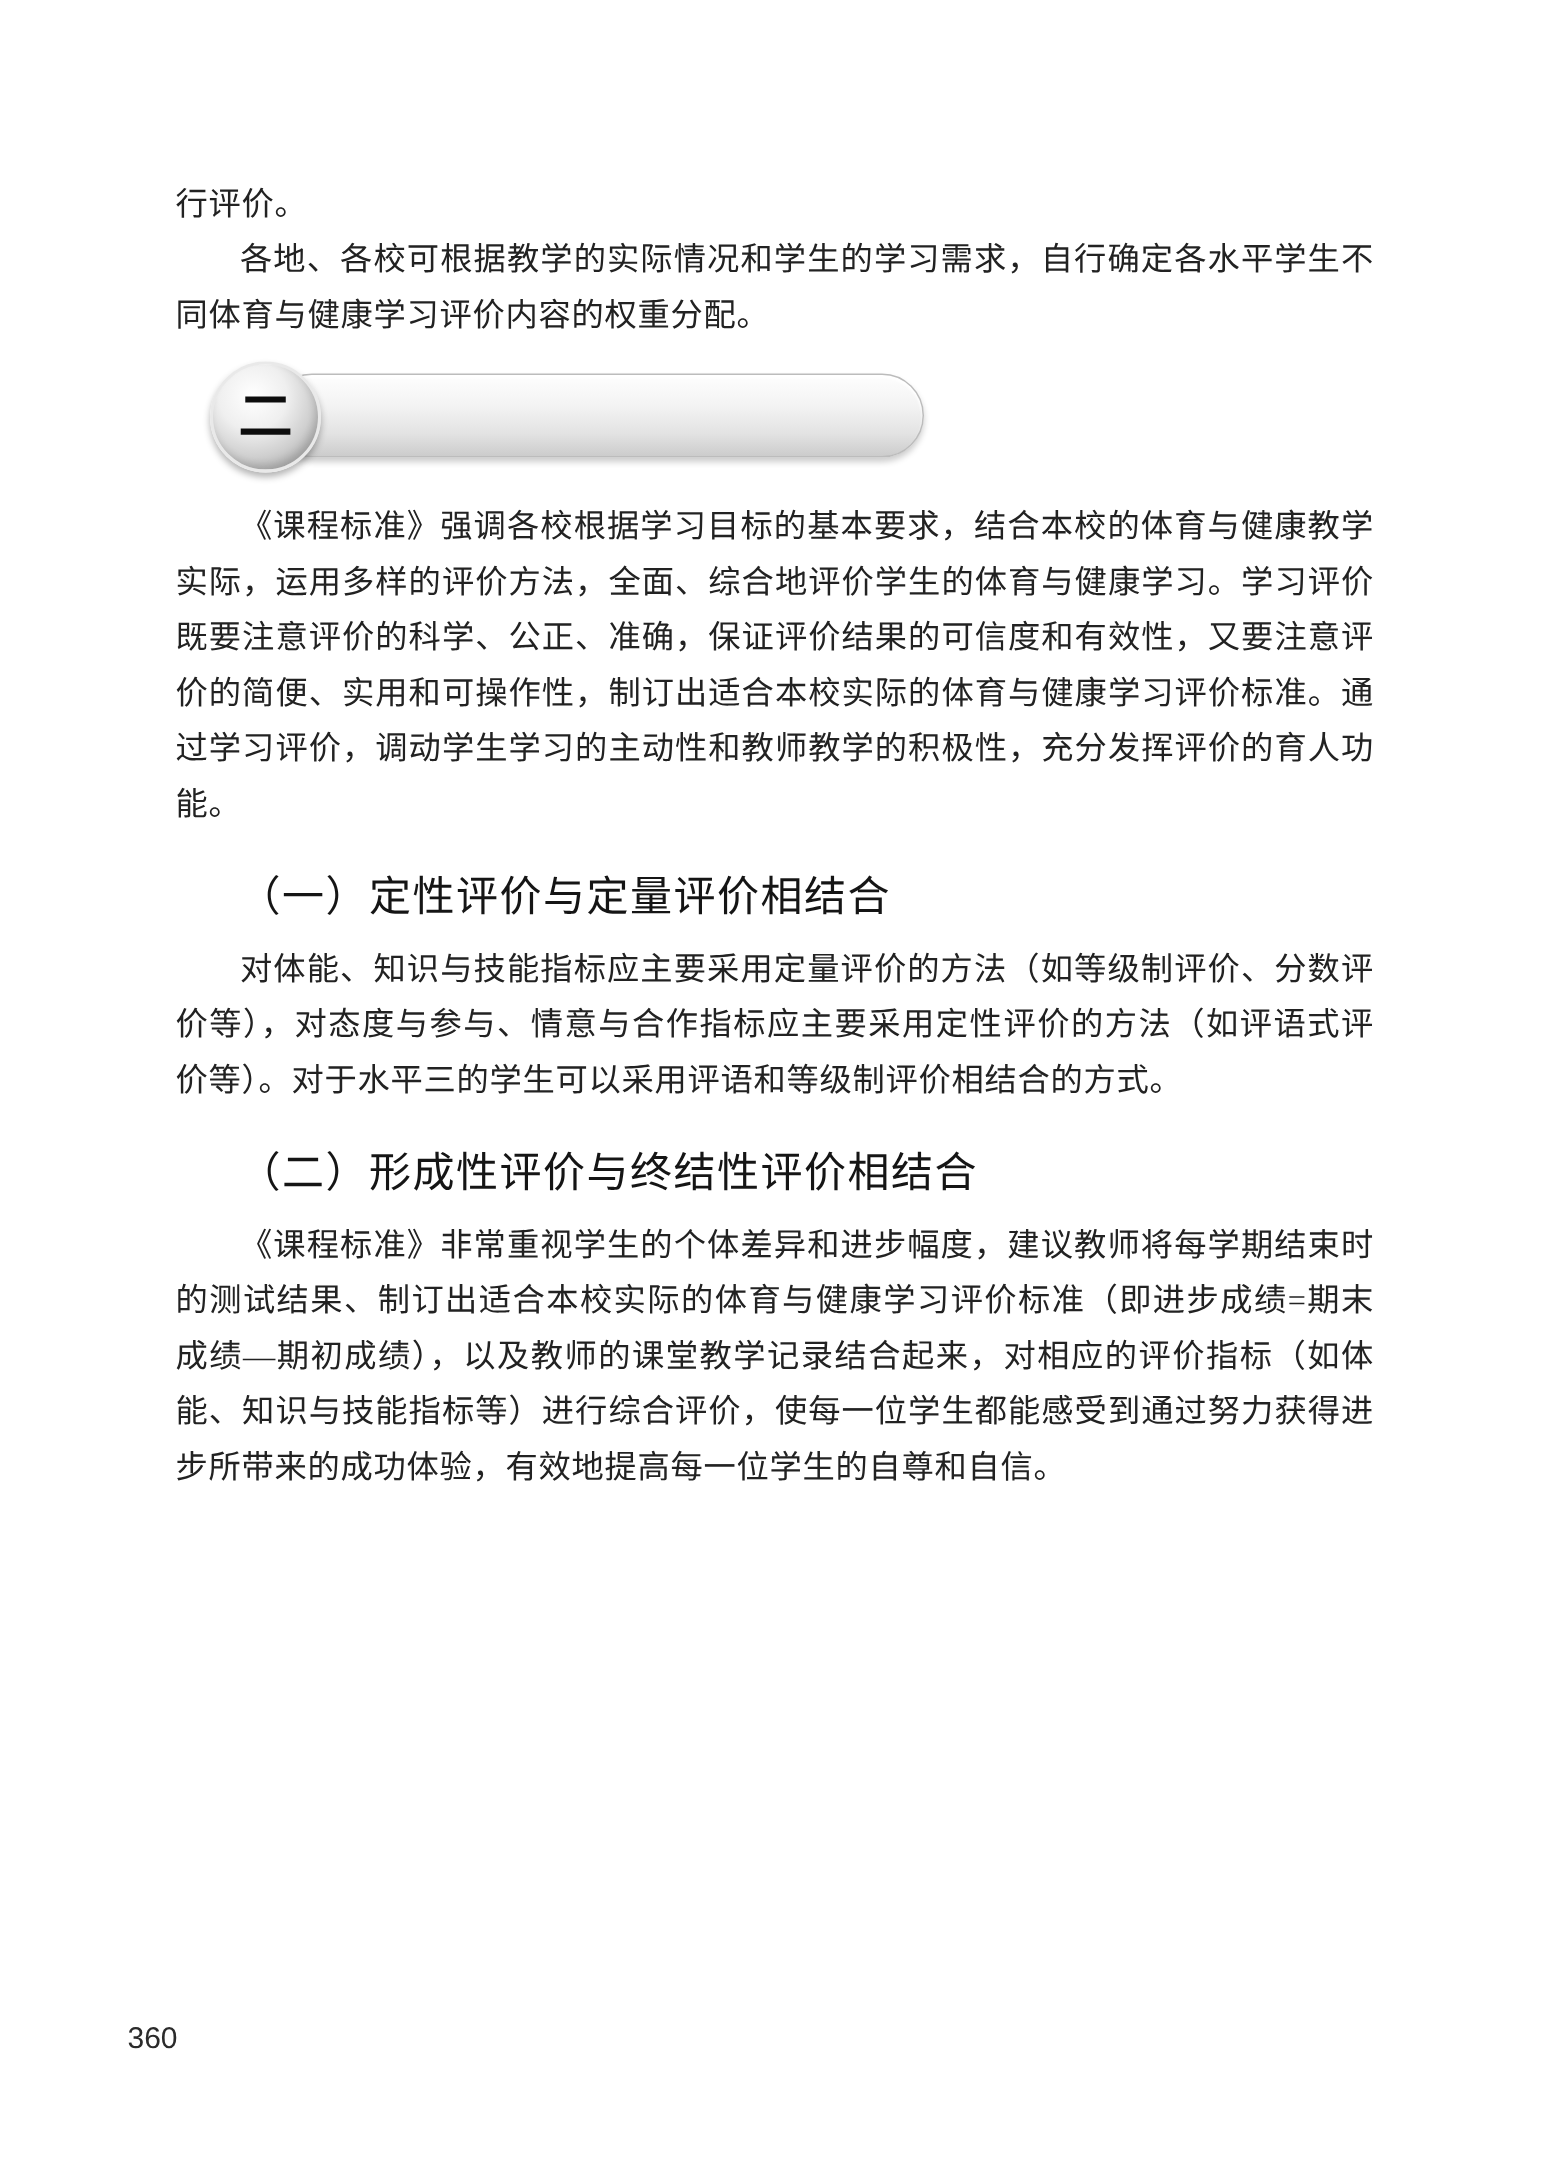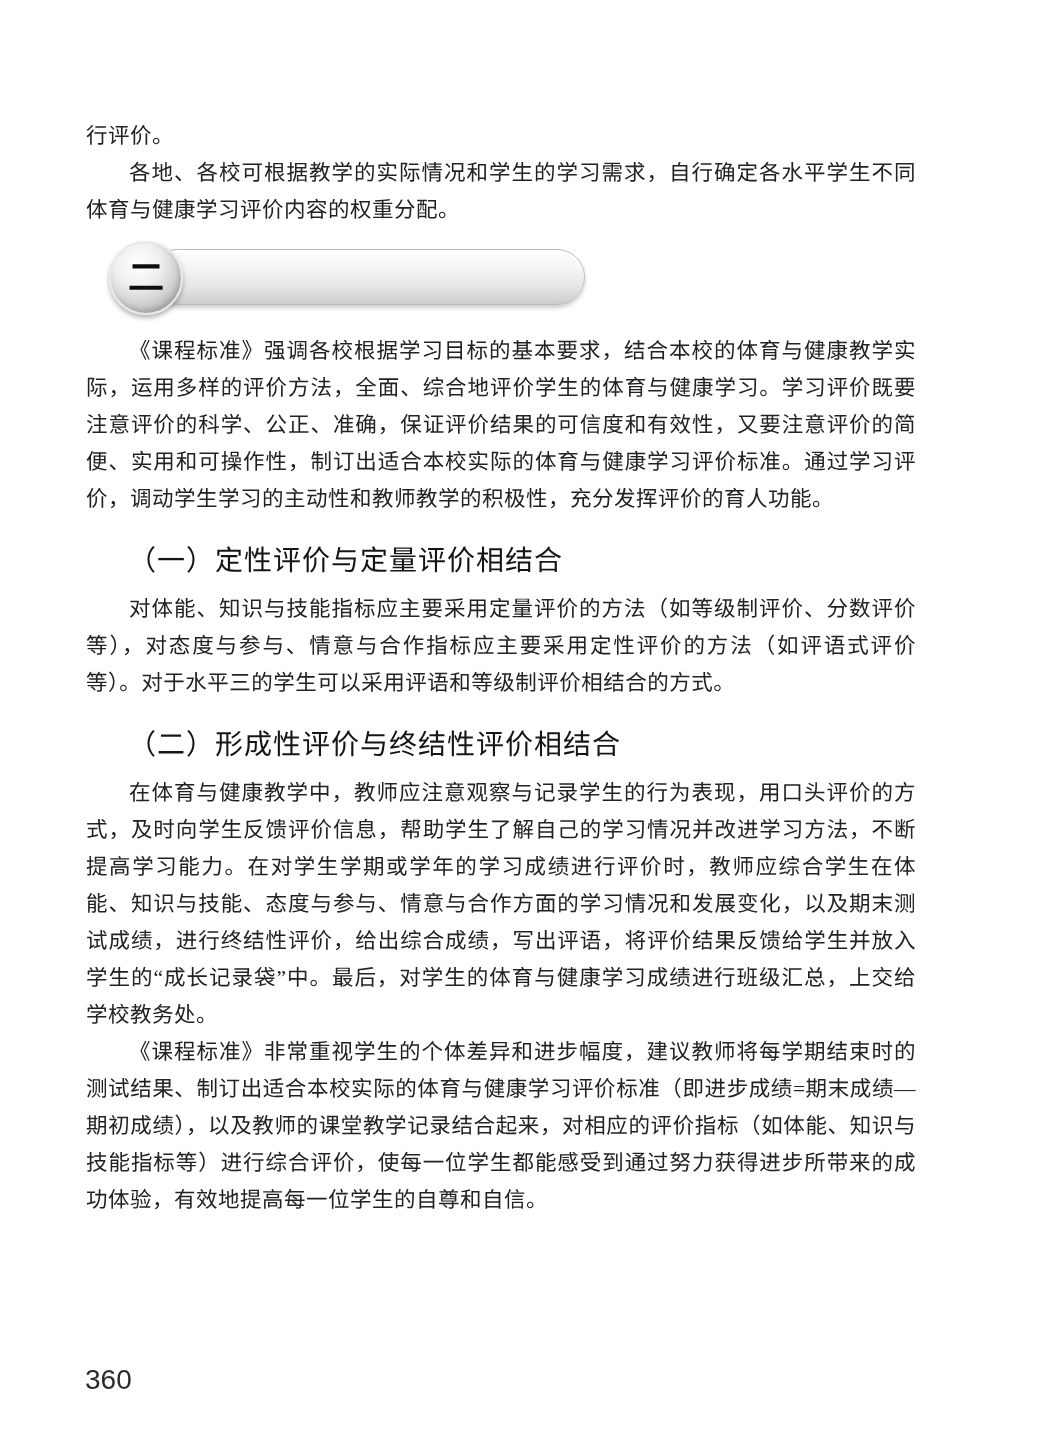--- a/index.html
+++ b/index.html
@@ -11,21 +11,21 @@
     width: 1038px;
     height: 1452px;
     position: relative;
     font-family: "Liberation Serif", "DejaVu Serif", serif;
     color: #1c1c1c;
   }
   .page {
     box-sizing: border-box;
     width: 1022px;
     height: 1452px;
-    padding: 118px 106px 0 86px;
+    padding: 118px 106px 0 117px;
     position: relative;
   }
   
   .para {
     font-size: 21.5px;
     line-height: 37px;
     text-align: justify;
     text-justify: inter-ideograph;
     margin: 0;
     color: #222222;
@@ -90,23 +90,22 @@
     color: #151515;
     margin: 20px 0 13px 42px;
     letter-spacing: 1px;
   }
   
   .page-number {
     position: absolute;
     left: 85px;
     top: 1348px;
     font-family: "Liberation Sans", "DejaVu Sans", sans-serif;
-    font-size: 28px;
+    font-size: 20px;
     color: #2b2b2b;
-    margin-top: 16px;
   }
 </style>
 </head>
 <body>
 
 <div class="page">
 
   <p class="para">行评价。</p>
   <p class="para indent">各地、各校可根据教学的实际情况和学生的学习需求，自行确定各水平学生不同体育与健康学习评价内容的权重分配。</p>
 
@@ -116,19 +115,18 @@
       <span>二</span>
     </div>
   </div>
 
   <p class="para indent">《课程标准》强调各校根据学习目标的基本要求，结合本校的体育与健康教学实际，运用多样的评价方法，全面、综合地评价学生的体育与健康学习。学习评价既要注意评价的科学、公正、准确，保证评价结果的可信度和有效性，又要注意评价的简便、实用和可操作性，制订出适合本校实际的体育与健康学习评价标准。通过学习评价，调动学生学习的主动性和教师教学的积极性，充分发挥评价的育人功能。</p>
 
   <h3 class="sub-heading">（一）定性评价与定量评价相结合</h3>
   <p class="para indent">对体能、知识与技能指标应主要采用定量评价的方法（如等级制评价、分数评价等），对态度与参与、情意与合作指标应主要采用定性评价的方法（如评语式评价等）。对于水平三的学生可以采用评语和等级制评价相结合的方式。</p>
 
   <h3 class="sub-heading">（二）形成性评价与终结性评价相结合</h3>
-  <p class="para indent">在体育与健康教学中，教师应注意观察与记录学生的行为表现，用口头评价的方式，及时向学生反馈评价信息，帮助学生了解自己的学习情况并改进学习方法，不断提高学习能力。在对学生学期或学年的学习成绩进行评价时，教师应综合学生在体能、知识与技能、态度与参与、情意与合作方面的学习情况和发展变化，以及期末测试成绩，进行终结性评价，给出综合成绩，写出评语，将评价结果反馈给学生并放入学生的“成长记录袋”中。最后，对学生的体育与健康学习成绩进行班级汇总，上交给学校教务处。</p>
 
   <p class="para indent">《课程标准》非常重视学生的个体差异和进步幅度，建议教师将每学期结束时的测试结果、制订出适合本校实际的体育与健康学习评价标准（即进步成绩=期末成绩—期初成绩），以及教师的课堂教学记录结合起来，对相应的评价指标（如体能、知识与技能指标等）进行综合评价，使每一位学生都能感受到通过努力获得进步所带来的成功体验，有效地提高每一位学生的自尊和自信。</p>
 
   <div class="page-number">360</div>
 
 </div>
 
 </body></html>

